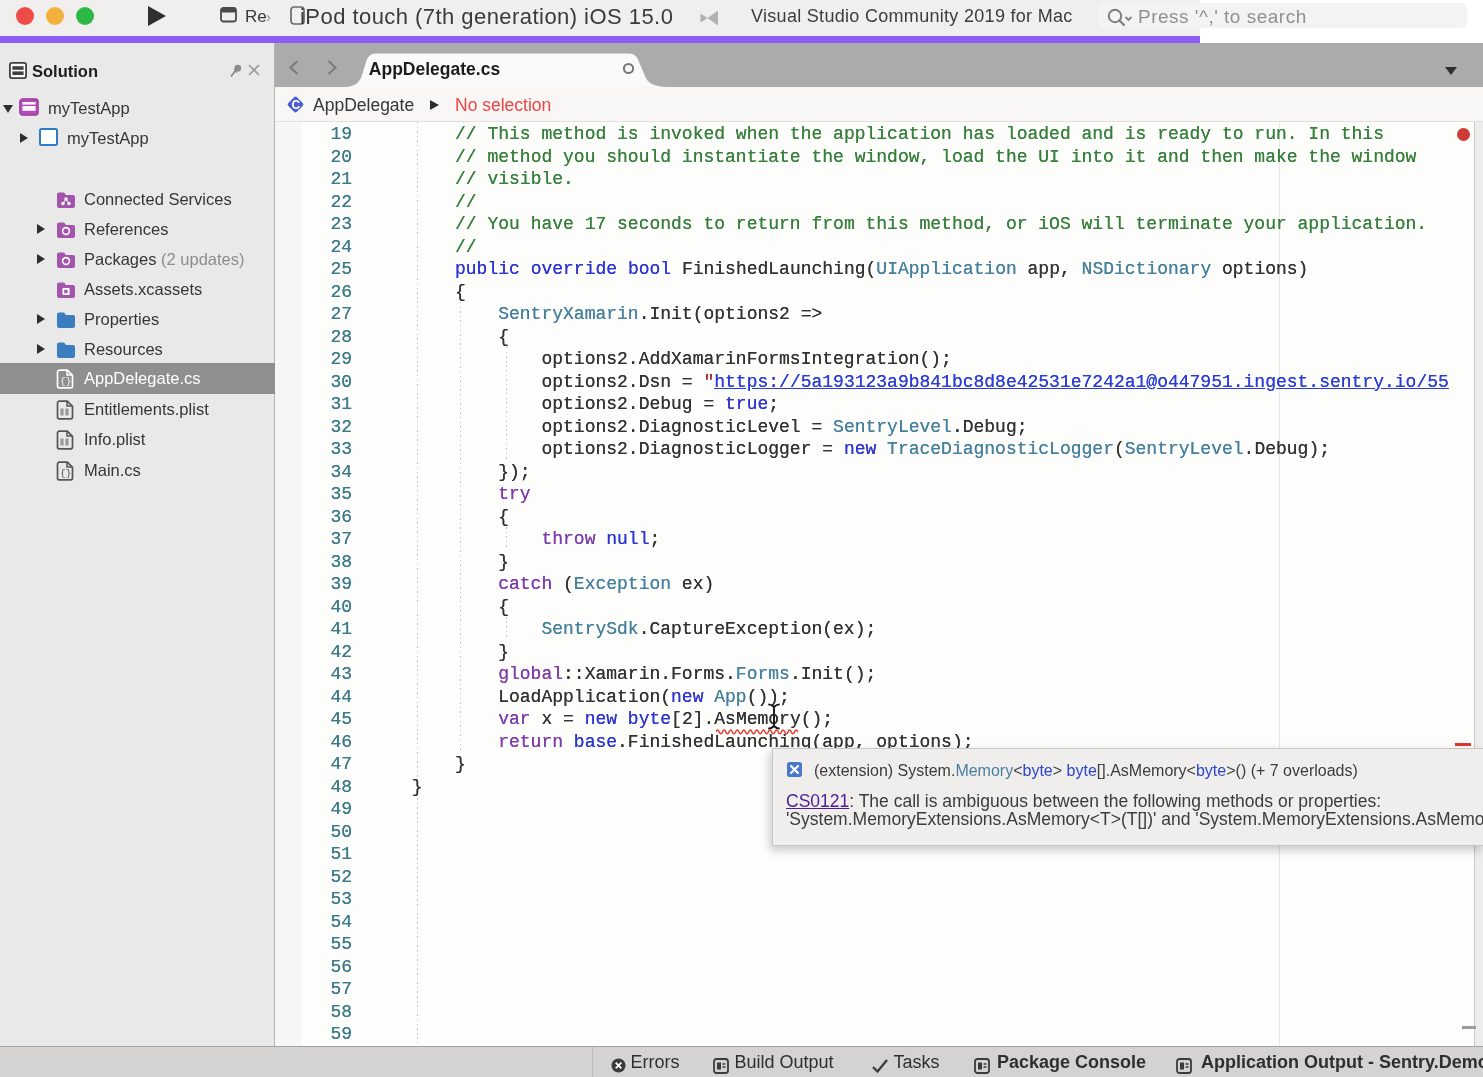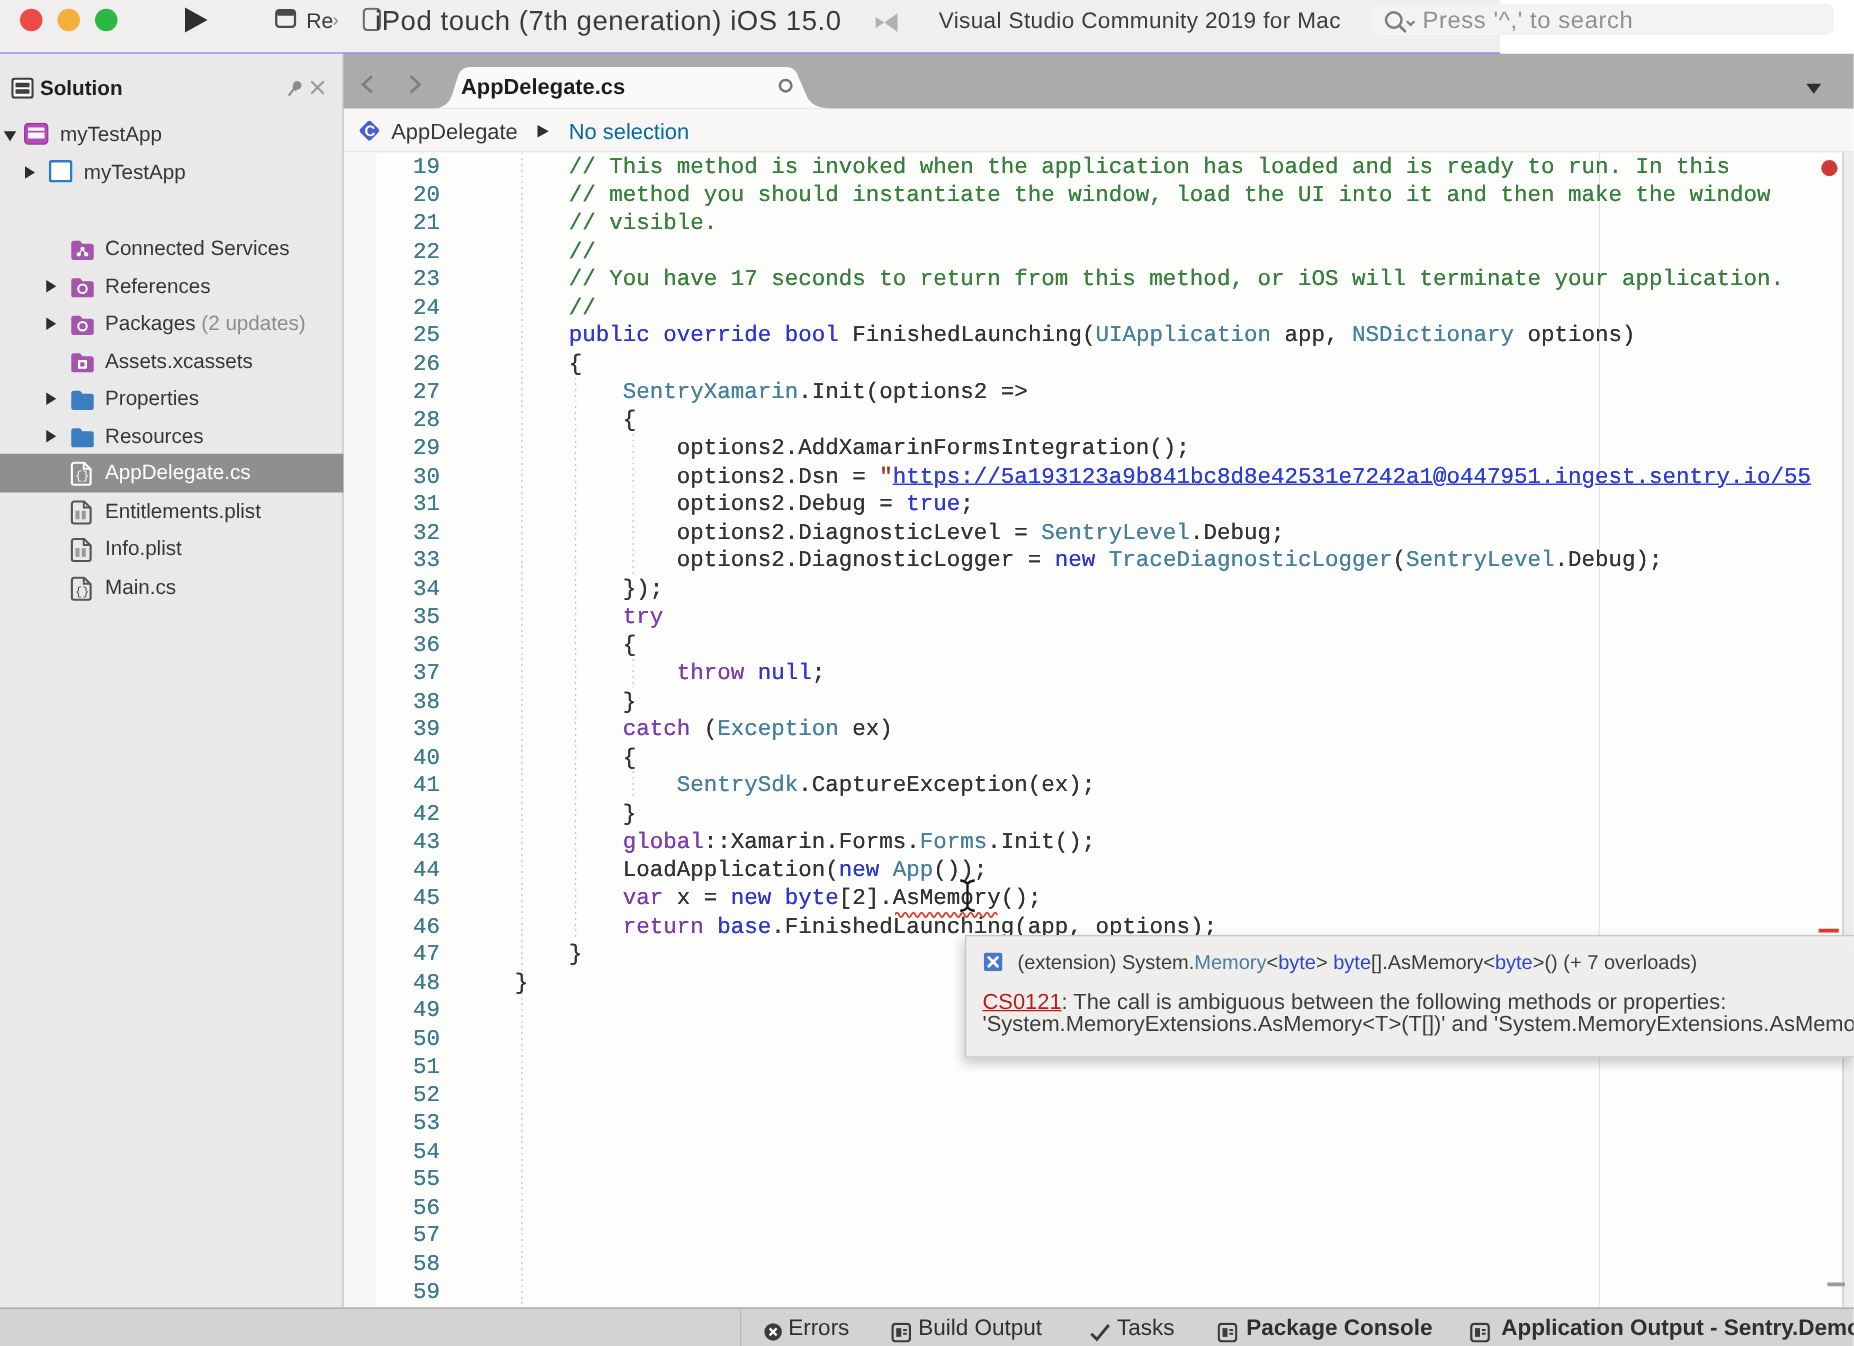--- a/index.html
+++ b/index.html
@@ -1,21 +1,21 @@
 <!DOCTYPE html>
 <html><head>
 <meta charset="utf-8">
 <style>
   * { margin:0; padding:0; box-sizing:border-box; }
   html,body { width:1483px; height:1077px; overflow:hidden; }
   body { font-family:"Liberation Sans", sans-serif; background:#fff; position:relative; }
   .abs { position:absolute; }
 
   
-  #toolbar { left:0; top:0; width:1200px; height:43px; background:#f1efee; border-bottom:1px solid #8b5cf6; }
+  #toolbar { left:0; top:0; width:1200px; height:43px; background:#f1efee; border-bottom:7px solid #8b5cf6; }
   .tl { position:absolute; width:18px; height:18px; border-radius:50%; top:6.5px; }
   #tl-r { left:16.3px; background:#ef4b46; }
   #tl-y { left:45.8px; background:#f3b03c; }
   #tl-g { left:76.4px; background:#2cb845; }
   #play { position:absolute; left:148px; top:6px; width:0; height:0; border-left:18px solid #2f2f2f; border-top:10px solid transparent; border-bottom:10px solid transparent; }
   .tbtext { position:absolute; top:0; height:33px; line-height:33px; font-size:17px; color:#3a3a3a; white-space:nowrap; }
 
   
   #sidebar { left:0; top:43px; width:275px; height:1003px; background:#e9e9e9; border-right:1px solid #b7b6b5; }
   .srow { position:absolute; left:0; width:275px; height:30px; font-size:16.5px; color:#363636; }
@@ -211,21 +211,21 @@
     </svg>
     <div class="abs" style="left:1170px;top:24px;width:0;height:0;border-top:8px solid #2f2f2f;border-left:6px solid transparent;border-right:6px solid transparent;"></div>
   </div>
   <div class="abs" id="breadcrumb">
     <svg class="abs" style="left:10px;top:7px" width="21" height="21" viewBox="0 0 21 21">
       <rect x="4.4" y="4.4" width="12.2" height="12.2" rx="2" fill="#4a5ed0" transform="rotate(45 10.5 10.5)"></rect>
       <text x="6.6" y="15" font-size="12" font-weight="bold" fill="#fff" font-family="Liberation Sans">C</text>
     </svg>
     <div class="abs" style="left:38px;top:0;height:35px;line-height:37px;font-size:17.5px;color:#363636;">AppDelegate</div>
     <div class="abs" style="left:155px;top:13px;width:0;height:0;border-left:9px solid #2f2f2f;border-top:5.5px solid transparent;border-bottom:5.5px solid transparent;"></div>
-    <div class="abs" style="left:180px;top:0;height:35px;line-height:37px;font-size:17.5px;color:#0369a1;">No selection</div>
+    <div class="abs" style="left:180px;top:0;height:35px;line-height:37px;font-size:17.5px;color:#ef4444;">No selection</div>
   </div>
   <div class="abs" id="codearea">
     <div class="abs" style="left:0;top:0;width:26px;height:924px;background:#f7f6f5;"></div>
     <div class="abs" style="left:1004px;top:0;width:1px;height:924px;background:#e7e6e5;"></div>
     <div class="guide" style="left:142px;top:0;height:924px;"></div>
     <div class="guide" style="left:185px;top:180px;height:450px;"></div>
     <div class="guide" style="left:230.5px;top:225px;height:113px;"></div>
     <div class="guide" style="left:230.5px;top:405px;height:23px;"></div>
     <div class="guide" style="left:230.5px;top:495px;height:23px;"></div>
     <div id="code" style="top:1px;">
@@ -313,14 +313,14 @@
     </svg>
     <div class="it" style="left:1201px;font-weight:bold;">Application Output - Sentry.Demo</div>
   </div>
 
   <div class="abs" id="tooltip">
     <svg class="abs" style="left:14px;top:13px" width="15" height="15" viewBox="0 0 15 15">
       <rect x="0" y="0" width="15" height="15" rx="2.5" fill="#4878cc"></rect>
       <path d="M4,4 L11,11 M11,4 L4,11" stroke="#fff" stroke-width="2.2" stroke-linecap="round"></path>
     </svg>
     <div class="tl1">(extension) System.<span style="color:#4a7d9e">Memory</span>&lt;<span style="color:#2b46cc">byte</span>&gt; <span style="color:#2b46cc">byte</span>[].AsMemory&lt;<span style="color:#2b46cc">byte</span>&gt;() (+ 7 overloads)</div>
-    <div class="tl2"><span style="color:#b91c1c;text-decoration:underline;">CS0121</span>: The call is ambiguous between the following methods or properties:<br>'System.MemoryExtensions.AsMemory&lt;T&gt;(T[])' and 'System.MemoryExtensions.AsMemory&lt;T&gt;(T[], int)'</div>
+    <div class="tl2"><span style="color:#4c1d95;text-decoration:underline;">CS0121</span>: The call is ambiguous between the following methods or properties:<br>'System.MemoryExtensions.AsMemory&lt;T&gt;(T[])' and 'System.MemoryExtensions.AsMemory&lt;T&gt;(T[], int)'</div>
   </div>
 
 </body></html>

